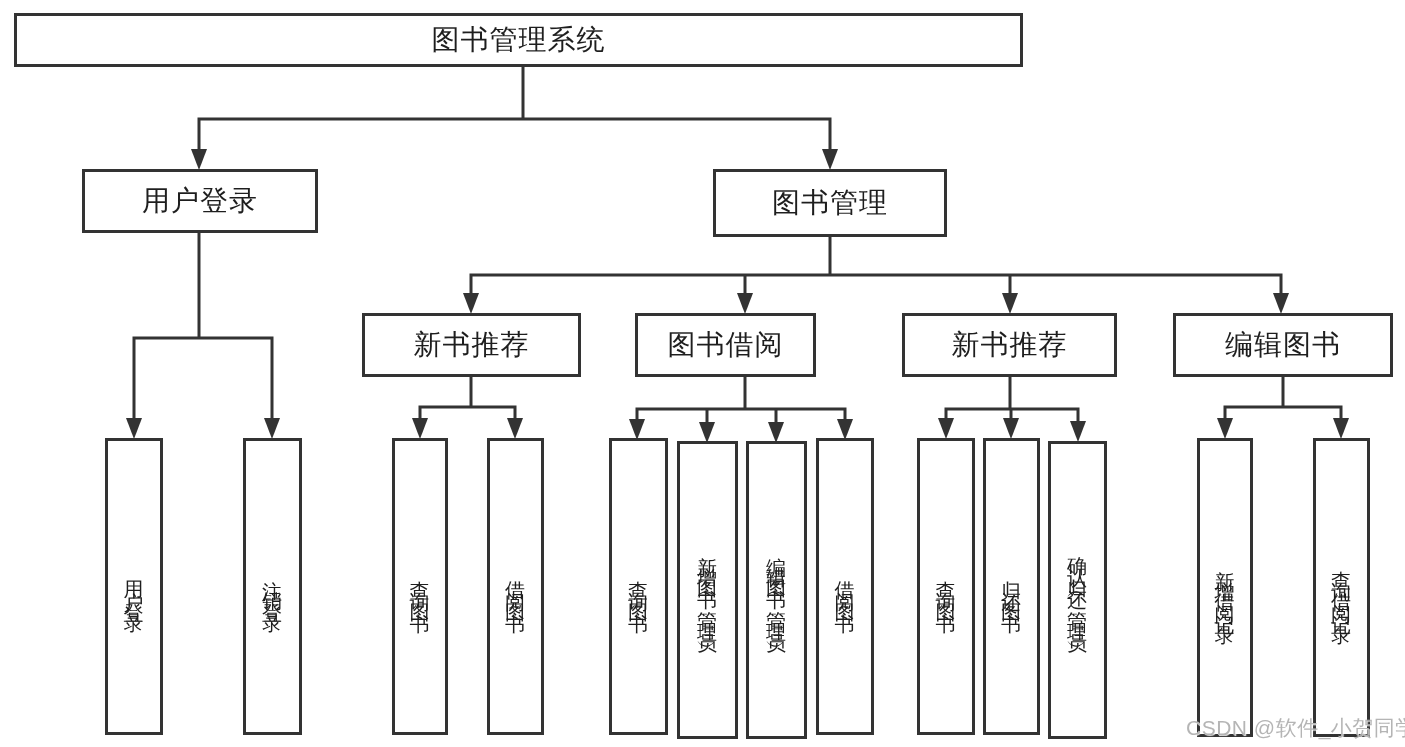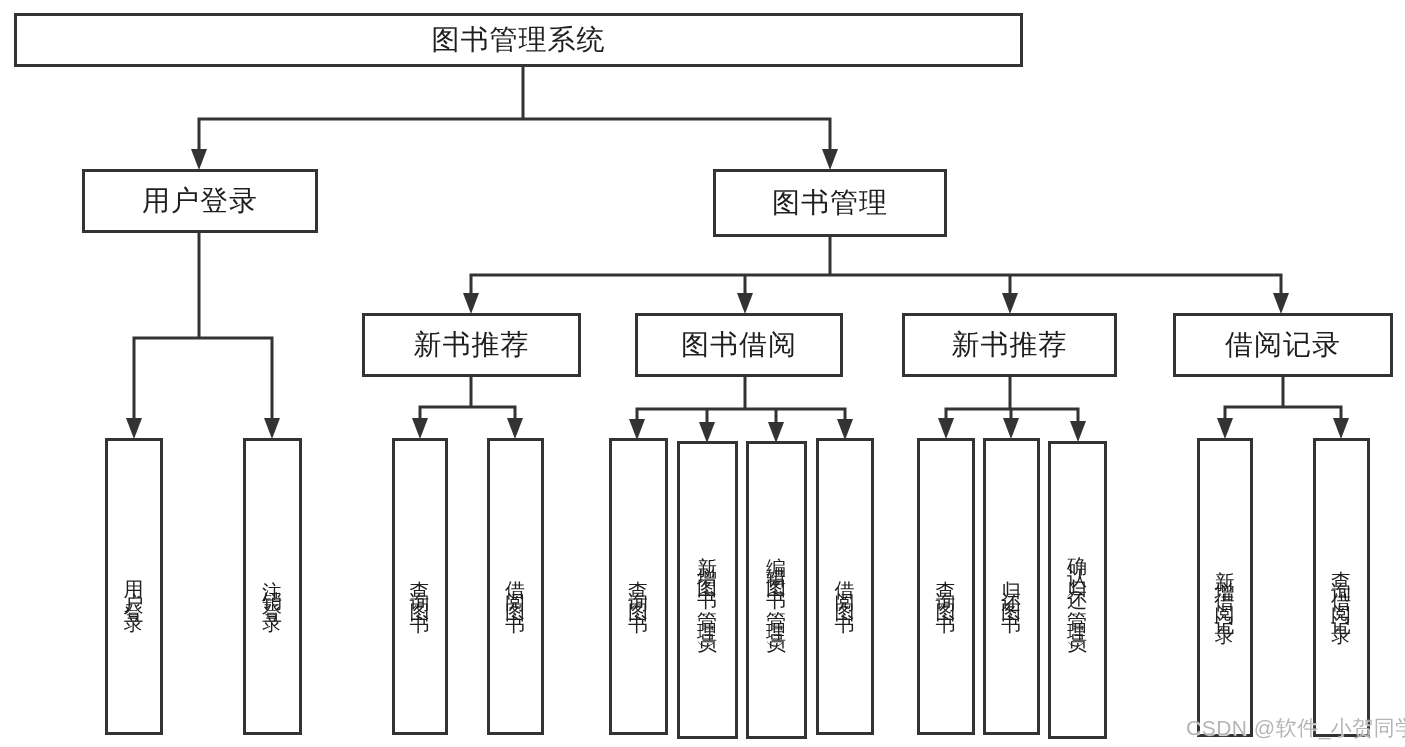--- a/index.html
+++ b/index.html
@@ -89,28 +89,28 @@
   <div class="box" style="left:82px;top:169px;width:236px;height:64px;">
     <span class="hlabel">用户登录</span>
   </div>
   <div class="box" style="left:713px;top:169px;width:234px;height:68px;">
     <span class="hlabel">图书管理</span>
   </div>
 
   <div class="box" style="left:362px;top:313px;width:219px;height:64px;">
     <span class="hlabel">新书推荐</span>
   </div>
-  <div class="box" style="left:635px;top:313px;width:208px;height:64px;">
+  <div class="box" style="left:635px;top:313px;width:181px;height:64px;">
     <span class="hlabel">图书借阅</span>
   </div>
   <div class="box" style="left:902px;top:313px;width:215px;height:64px;">
     <span class="hlabel">新书推荐</span>
   </div>
   <div class="box" style="left:1173px;top:313px;width:220px;height:64px;">
-    <span class="hlabel">借阅记录</span>
+    <span class="hlabel">编辑图书</span>
   </div>
 
   <div class="box" style="left:105px;top:438px;width:58px;height:297px;">
     <span class="vlabel">用户登录</span>
   </div>
   <div class="box" style="left:243px;top:438px;width:59px;height:297px;">
     <span class="vlabel">注销登录</span>
   </div>
 
   <div class="box" style="left:392px;top:438px;width:56px;height:297px;">

